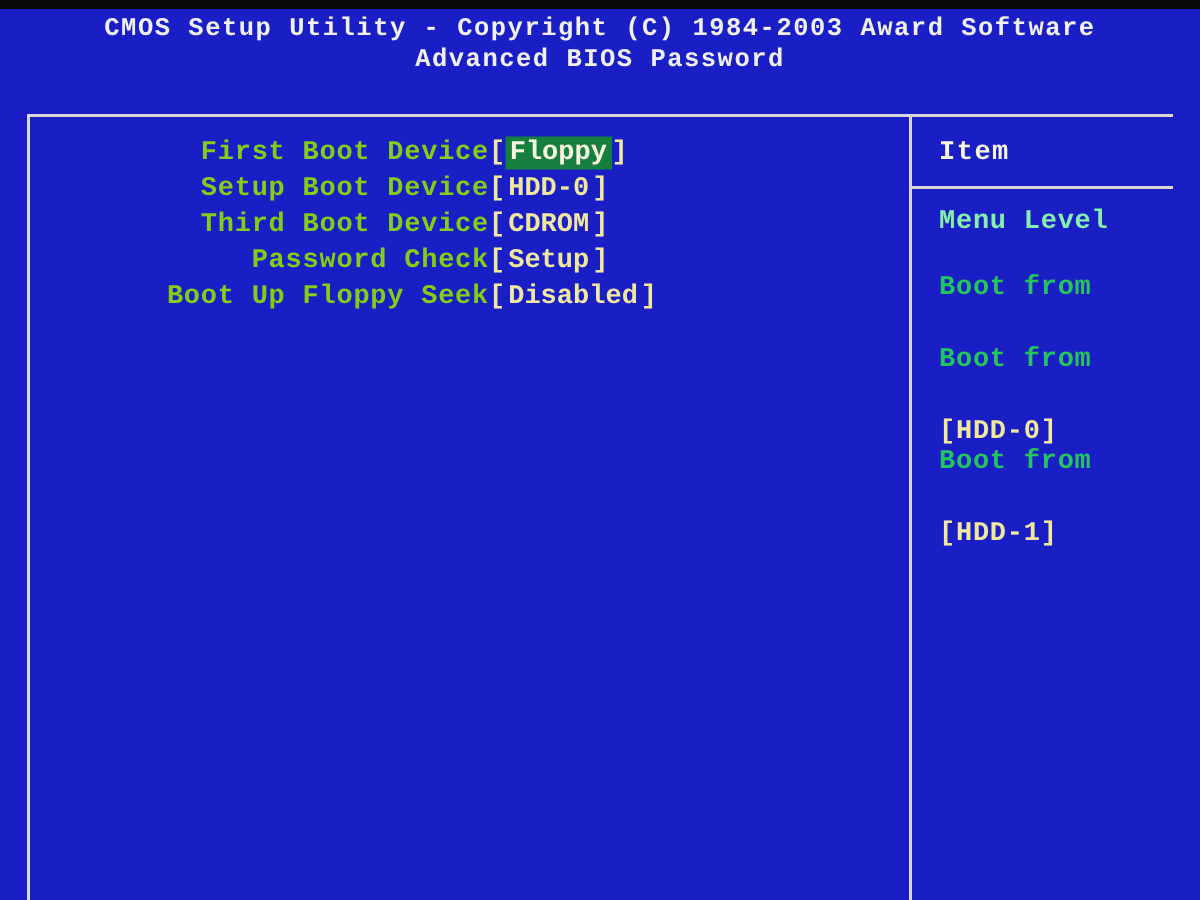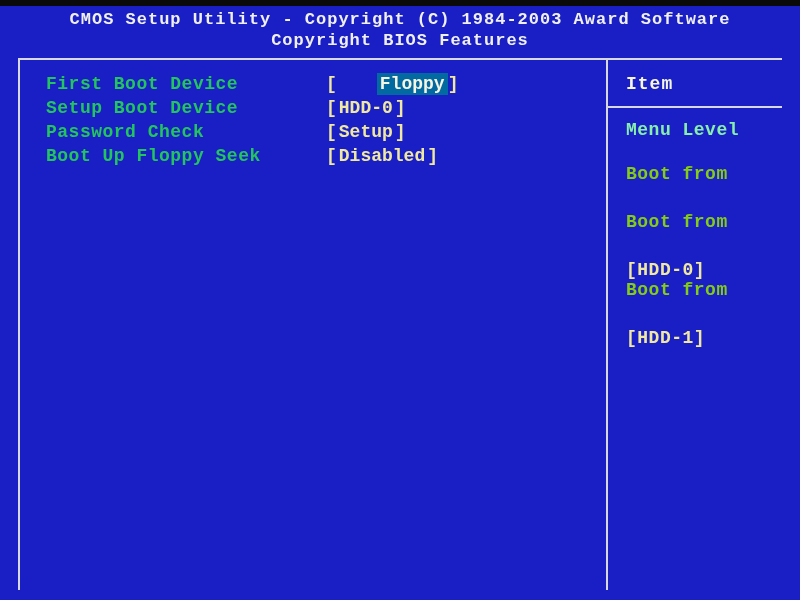--- a/index.html
+++ b/index.html
@@ -14,21 +14,21 @@
       font-family: "Courier New", monospace;
       font-weight: bold;
       font-size: 18px;
       overflow: hidden;
       color: #e8e8e8;
       position: relative;
     }
     .header {
       text-align: center;
       padding-top: 10px;
-      padding-bottom: 8px;
+      padding-bottom: 26px;
       color: #f0f0f0;
       font-size: 17px;
       letter-spacing: 1px;
     }
     .header-line1 {
       display: block;
     }
     .header-line2 {
       display: block;
       margin-top: 2px;
@@ -51,37 +51,37 @@
       height: 530px;
       overflow: hidden;
     }
     .setting-row {
       display: flex;
       margin-bottom: 4px;
       align-items: center;
     }
     .setting-label {
       flex: 0 0 280px;
-      color: #22c55e;
+      color: #84cc16;
       letter-spacing: 0.5px;
+      text-align: right;
     }
     .setting-value-wrap {
       color: #f0e8a0;
     }
     .setting-value-wrap.selected .bracket {
       color: #f0e8a0;
     }
     .value-text {
       padding: 0 2px;
     }
     .value-text.highlighted {
-      background: #0369a1;
+      background: #15803d;
       color: #f5f5e0;
       padding: 1px 3px;
-      margin-left: 40px;
     }
     .right-title {
       color: #f5f5e0;
       text-align: left;
       margin-bottom: 12px;
       letter-spacing: 1px;
     }
     .right-divider {
       border-top: 2px solid #d8d8d8;
       margin: 0 -18px 12px -18px;
@@ -98,58 +98,64 @@
       margin-bottom: 28px;
     }
     .option-block {
       margin-bottom: 28px;
     }
     .option-name {
       color: #f0e8a0;
       letter-spacing: 0.5px;
     }
     .option-desc {
-      color: #84cc16;
+      color: #22c55e;
       letter-spacing: 0.5px;
     }
     .bezel-top {
       position: absolute;
       top: 0; left: 0; right: 0;
       height: 6px;
       background: #0a0a0a;
     }
   </style>
 </head>
 <body>
 
 <div class="bezel-top"></div>
 
 <div class="header">
   <span class="header-line1">CMOS Setup Utility - Copyright (C) 1984-2003 Award Software</span>
-  <span class="header-line2">Copyright BIOS Features</span>
+  <span class="header-line2">Advanced BIOS Password</span>
 </div>
 
 <div class="main-area">
 
   <div class="left-panel">
 
     <div class="setting-row">
       <span class="setting-label">First Boot Device</span>
       <span class="setting-value-wrap selected">
         <span class="bracket">[</span><span class="value-text highlighted">Floppy</span><span class="bracket">]</span>
       </span>
     </div>
 
     <div class="setting-row">
       <span class="setting-label">Setup Boot Device</span>
       <span class="setting-value-wrap">
         <span class="bracket">[</span><span class="value-text">HDD-0</span><span class="bracket">]</span>
       </span>
     </div>
 
+    <div class="setting-row">
+      <span class="setting-label">Third Boot Device</span>
+      <span class="setting-value-wrap">
+        <span class="bracket">[</span><span class="value-text">CDROM</span><span class="bracket">]</span>
+      </span>
+    </div>
 
     <div class="setting-row">
       <span class="setting-label">Password Check</span>
       <span class="setting-value-wrap">
         <span class="bracket">[</span><span class="value-text">Setup</span><span class="bracket">]</span>
       </span>
     </div>
 
     <div class="setting-row">
       <span class="setting-label">Boot Up Floppy Seek</span>

